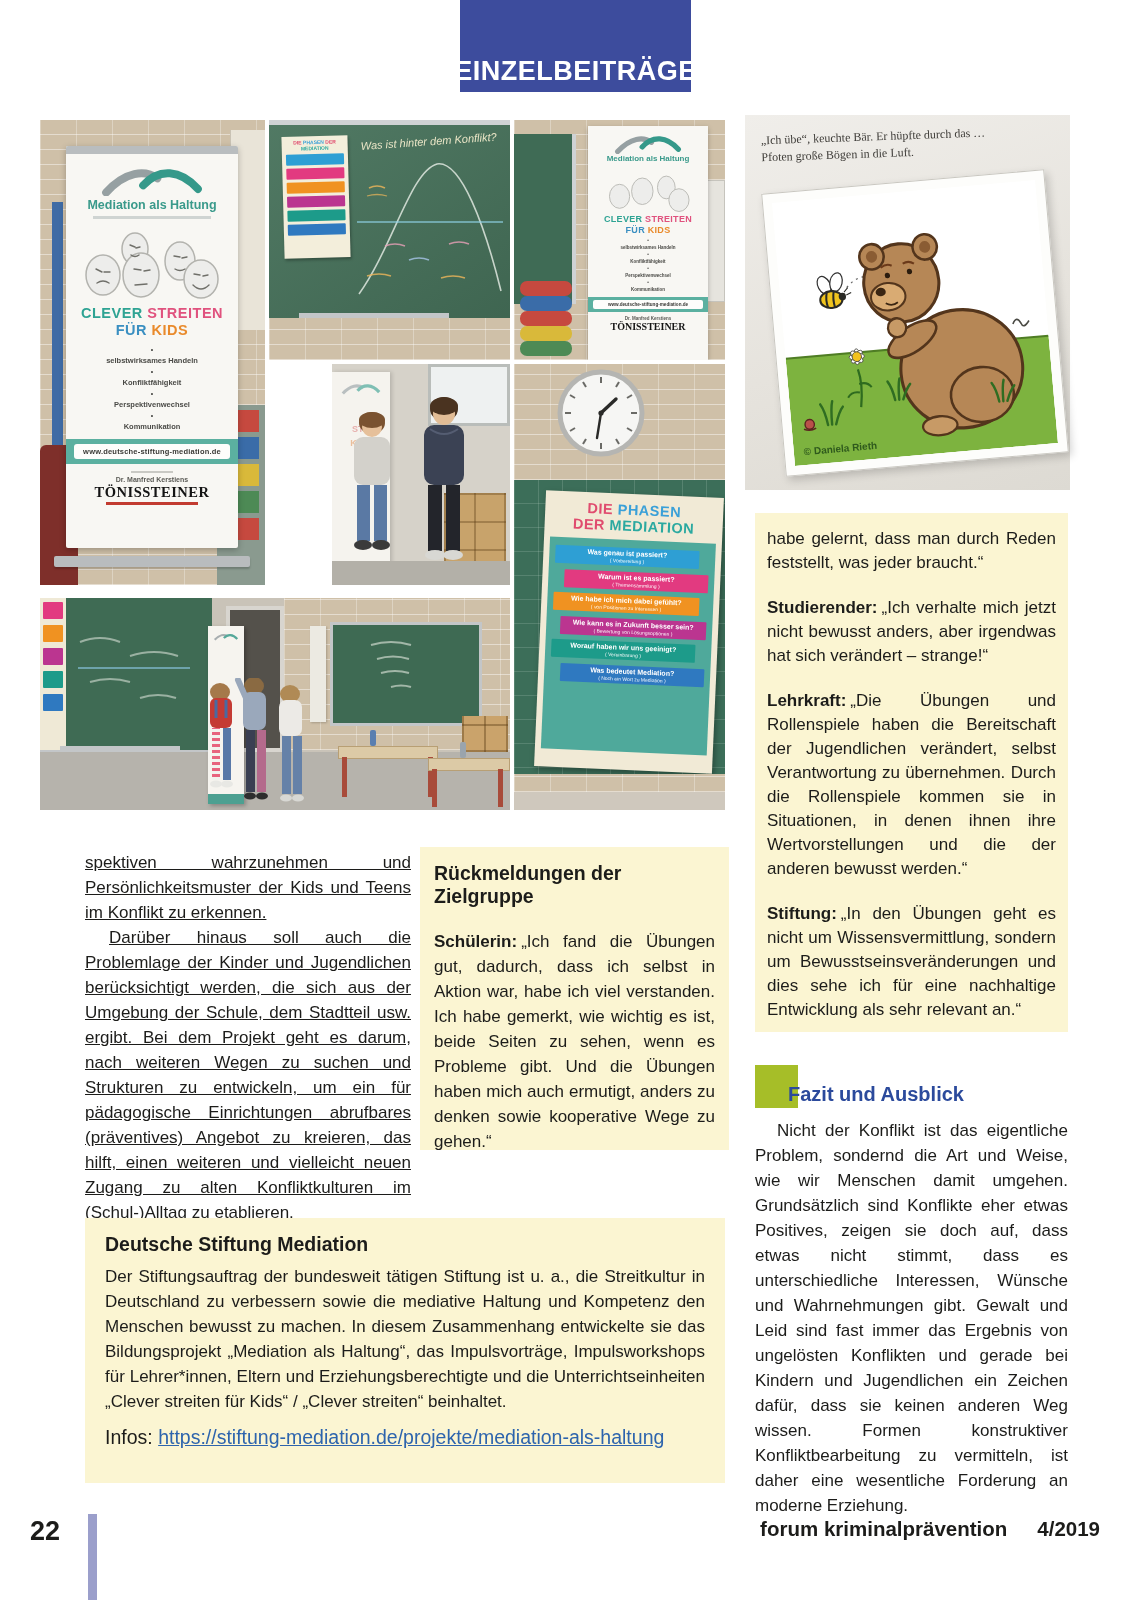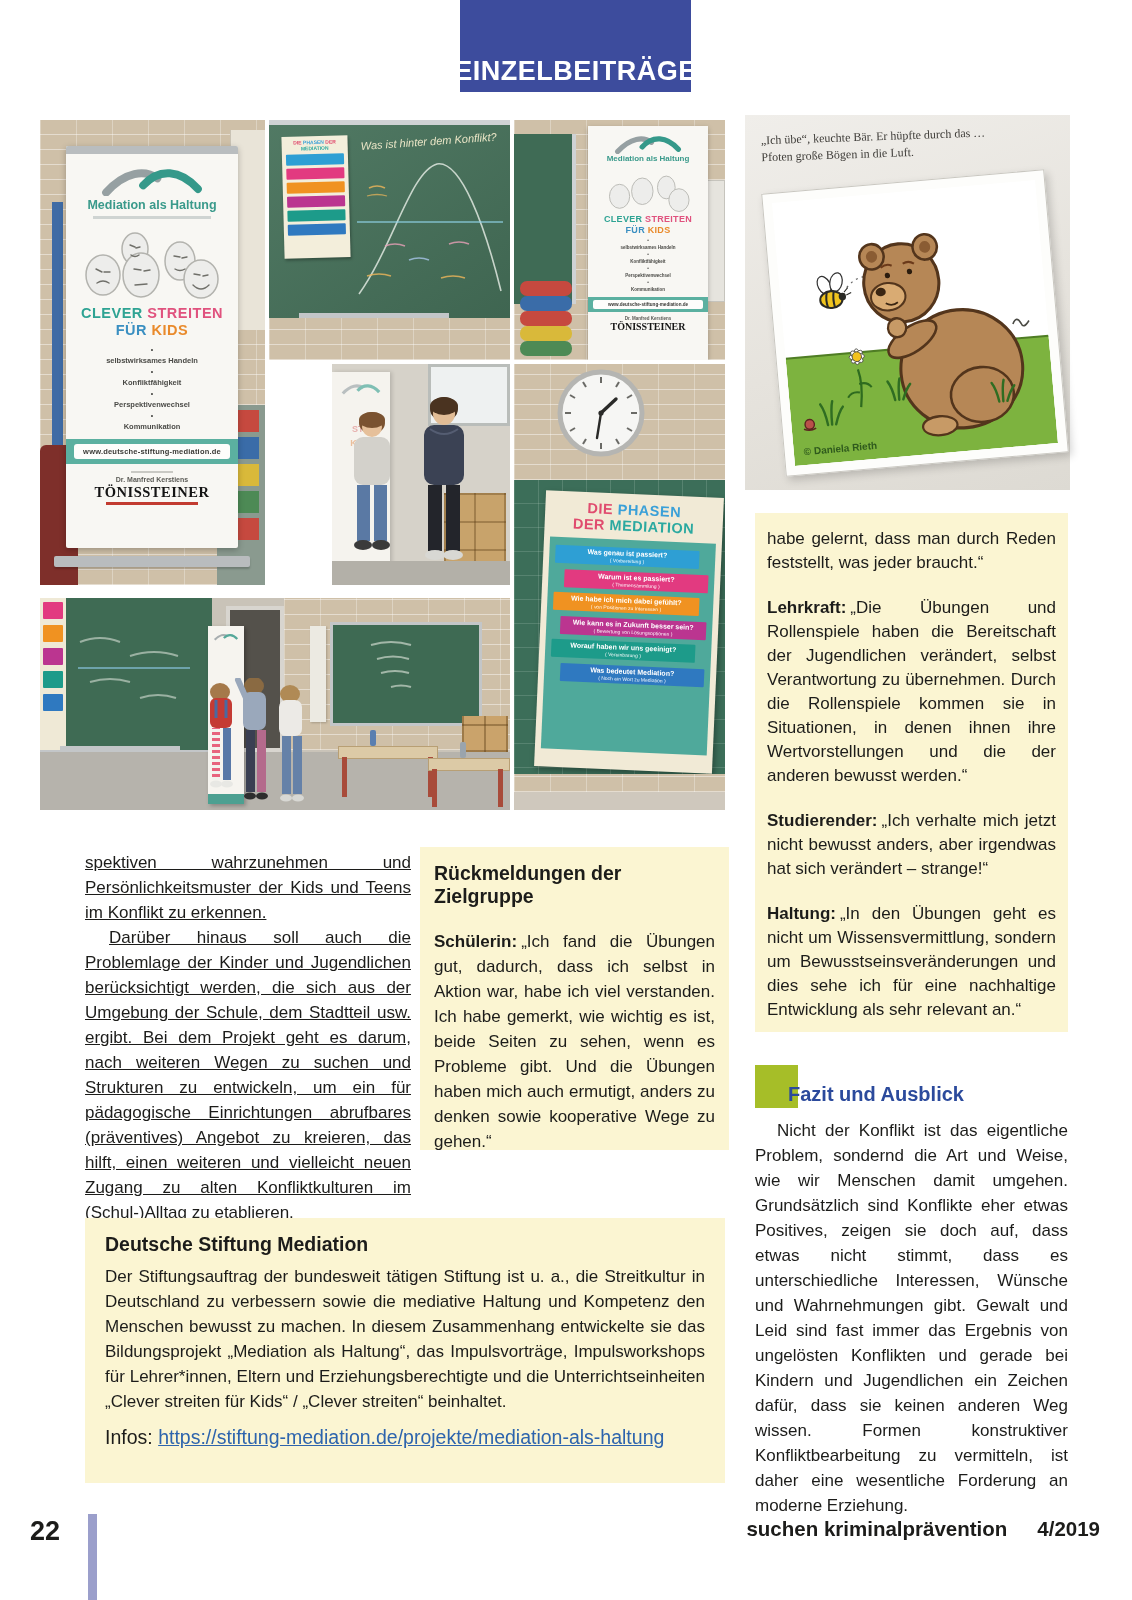--- a/index.html
+++ b/index.html
@@ -576,25 +576,25 @@
 <div class="abs ybox feedback-box">
   <h3 class="box-title">Rückmeldungen der Zielgruppe</h3>
   <p class="entry bodytext">
     <strong class="speaker">Schülerin:</strong><span>„Ich fand die Übungen gut, dadurch, dass ich selbst in Aktion war, habe ich viel verstanden. Ich habe gemerkt, wie wichtig es ist, beide Seiten zu sehen, wenn es Probleme gibt. Und die Übungen haben mich auch ermutigt, anders zu denken sowie kooperative Wege zu gehen.“</span></p>
 
 </div>
 
 <div class="abs ybox right-box">
   <p class="entry bodytext">habe gelernt, dass man durch Reden feststellt, was jeder braucht.“</p>
   <p class="entry bodytext">
+    <strong class="speaker">Studierender:</strong><span>„Ich verhalte mich jetzt nicht bewusst anders, aber irgendwas hat sich verändert – strange!“</span></p>
+  <p class="entry bodytext">
     <strong class="speaker">Lehrkraft:</strong><span>„Die Übungen und Rollenspiele haben die Bereitschaft der Jugendlichen verändert, selbst Verantwortung zu übernehmen. Durch die Rollenspiele kommen sie in Situationen, in denen ihnen ihre Wertvorstellungen und die der anderen bewusst werden.“</span></p>
   <p class="entry bodytext">
-    <strong class="speaker">Studierender:</strong><span>„Ich verhalte mich jetzt nicht bewusst anders, aber irgendwas hat sich verändert – strange!“</span></p>
-  <p class="entry bodytext">
-    <strong class="speaker">Haltung:</strong><span>„In den Übungen geht es nicht um Wissensvermittlung, sondern um Bewusstseinsveränderungen und dies sehe ich für eine nachhaltige Entwicklung als sehr relevant an.“</span></p>
+    <strong class="speaker">Stiftung:</strong><span>„In den Übungen geht es nicht um Wissensvermittlung, sondern um Bewusstseinsveränderungen und dies sehe ich für eine nachhaltige Entwicklung als sehr relevant an.“</span></p>
 </div>
 
 <div class="abs fazit-square"></div>
 <div class="abs fazit-heading">Fazit und Ausblick</div>
 <div class="abs fazit-body bodytext">
   <p>Nicht der Konflikt ist das eigentliche Problem, sondernd die Art und Weise, wie wir Menschen damit umgehen. Grundsätzlich sind Konflikte eher etwas Positives, zeigen sie doch auf, dass etwas nicht stimmt, dass es unterschiedliche Interessen, Wünsche und Wahrnehmungen gibt. Gewalt und Leid sind fast immer das Ergebnis von ungelösten Konflikten und gerade bei Kindern und Jugendlichen ein Zeichen dafür, dass sie keinen anderen Weg wissen. Formen konstruktiver Konfliktbearbeitung zu vermitteln, ist daher eine wesentliche Forderung an moderne Erziehung.</p>
 </div>
 
 <div class="abs ybox stiftung-box">
   <h3 class="sb-title">Deutsche Stiftung Mediation</h3>
@@ -602,14 +602,14 @@
   <div class="sb-line">
     <span>Infos:</span>
     <span class="sb-link">https://stiftung-mediation.de/projekte/mediation-als-haltung</span>
   </div>
 
 </div>
 
 <div class="abs footer-num">22</div>
 <div class="abs footer-bar"></div>
 <div class="abs footer-right">
-  <span>suchen kriminalprävention</span><span class="issue">4/2019</span>
+  <span>forum kriminalprävention</span><span class="issue">4/2019</span>
 </div>
 
 </body></html>

